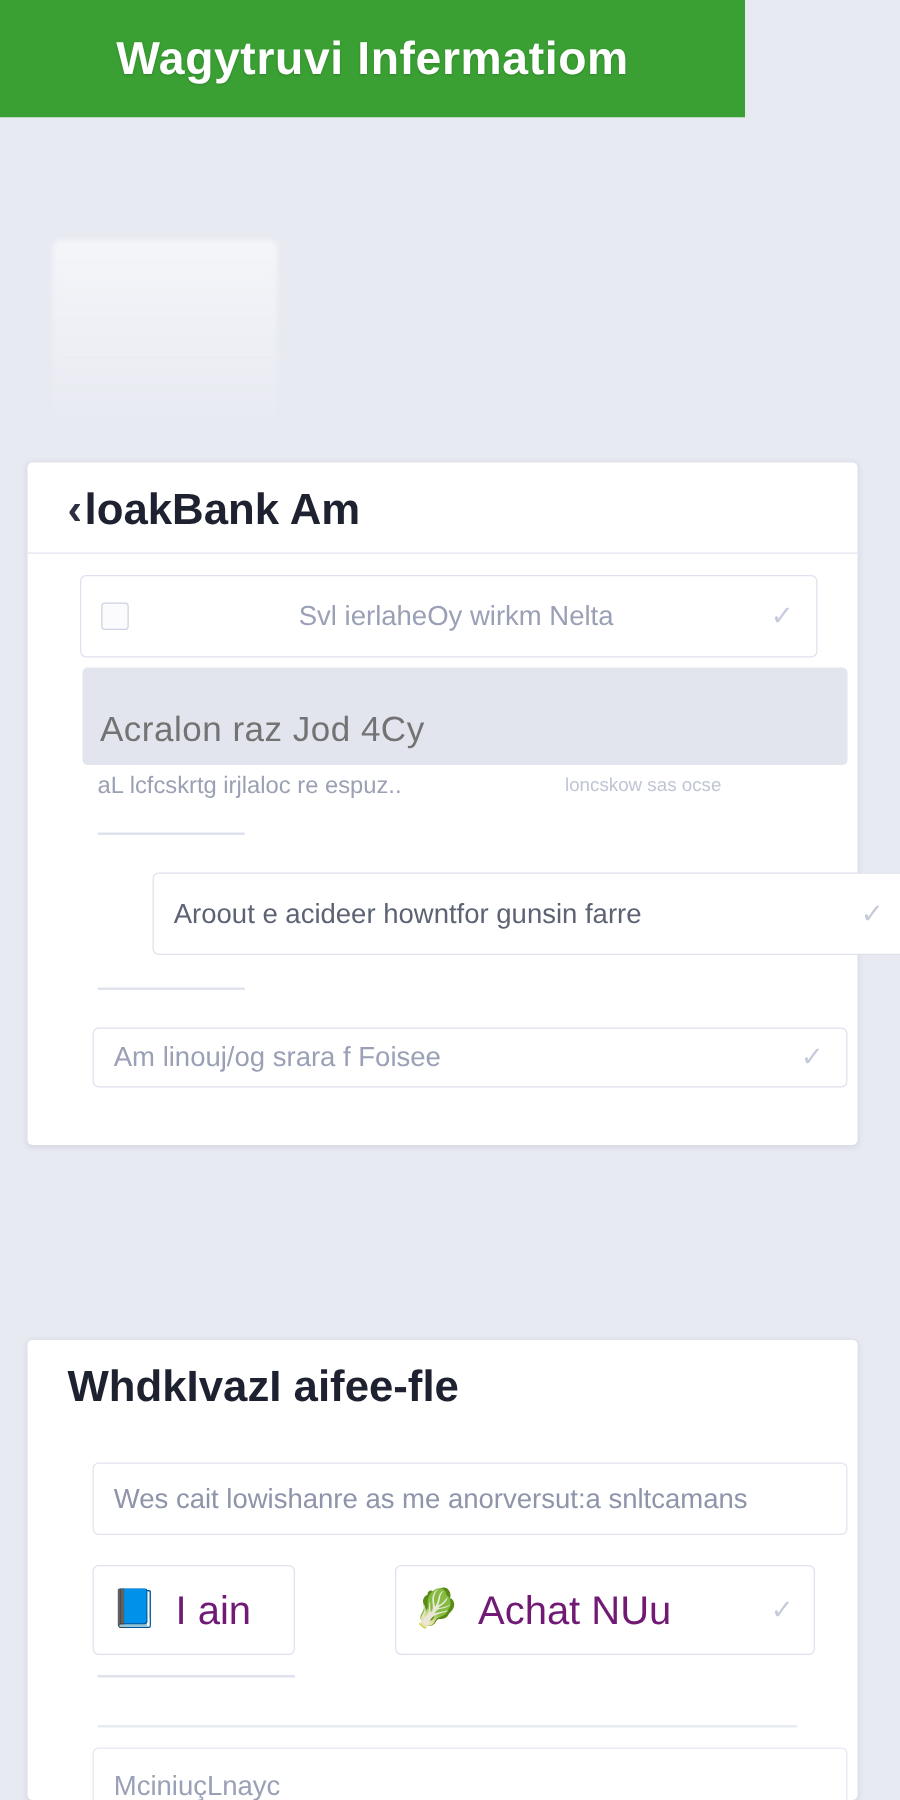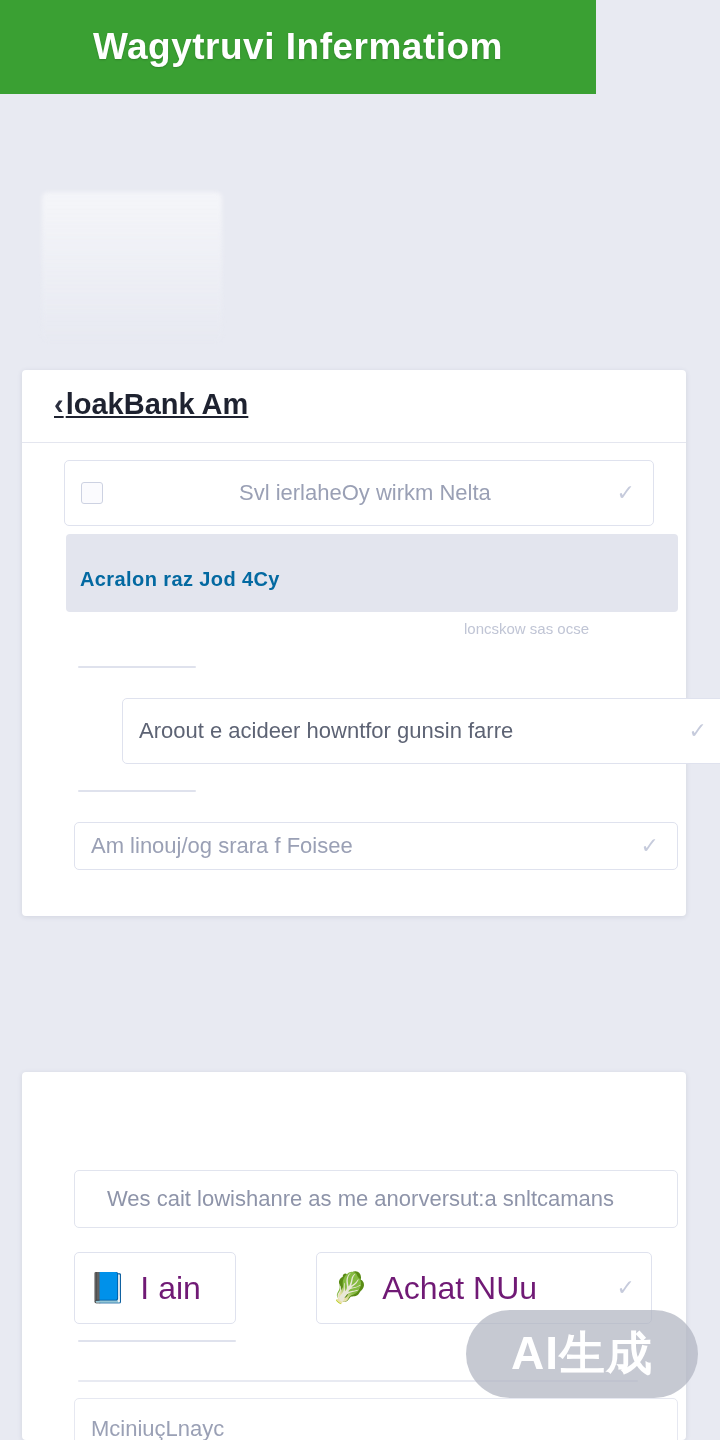--- a/index.html
+++ b/index.html
@@ -61,25 +61,24 @@
     border-radius: 4px;
     box-shadow: 0 1px 5px rgba(80,85,110,0.14);
   }
   .card-1 { left: 22px; top: 276px; width: 664px; height: 546px; }
   .card-2 { left: 22px; top: 978px; width: 664px; height: 368px; }
 
   .card-title {
     position: absolute;
     left: 32px;
     top: 18px;
-    font-size: 29px;
+    font-size: 35px;
     font-weight: bold;
     color: #1e2230;
     white-space: nowrap;
-    text-decoration: underline;
   }
   .card-title .chevron {
     color: #2c3040;
     font-weight: bold;
     margin-right: 2px;
   }
   .card-divider {
     position: absolute;
     left: 0;
     top: 72px;
@@ -130,42 +129,40 @@
     top: 164px;
     width: 612px;
     height: 78px;
     background: #e3e5ee;
     border-radius: 4px;
   }
   .overlay-text {
     position: absolute;
     left: 58px;
     top: 198px;
-    font-size: 20px;
-    color: #0369a1;
+    font-size: 28px;
+    color: #737373;
     letter-spacing: 0.4px;
     white-space: nowrap;
-    font-weight: bold;
   }
   .sub-text {
     position: absolute;
     left: 56px;
     top: 248px;
     font-size: 19px;
     color: #9ba1b4;
     white-space: nowrap;
   }
   .sub-text-right {
     position: absolute;
     left: 430px;
     top: 250px;
     font-size: 15px;
     color: #c0c5d5;
     white-space: nowrap;
-    margin-left: 12px;
   }
   .hair-line {
     position: absolute;
     height: 2px;
     background: #dfe2ed;
     border-radius: 1px;
   }
 
   
   .wide-field {
@@ -173,21 +170,21 @@
     left: 52px;
     top: 98px;
     width: 604px;
     height: 58px;
     box-sizing: border-box;
     border: 1px solid #e1e4ee;
     border-radius: 5px;
     background: #ffffff;
     display: flex;
     align-items: center;
-    padding: 0 32px;
+    padding: 0 16px;
   }
   .wide-field .field-text { font-size: 22px; color: #8e94a9; }
 
   .choice {
     position: absolute;
     box-sizing: border-box;
     border: 1px solid #dfe2ee;
     border-radius: 5px;
     background: #ffffff;
     display: flex;
@@ -251,37 +248,39 @@
     <div class="card-divider"></div>
 
     <div class="field" style="left:42px; top:90px; width:590px; height:66px;">
       <div class="checkbox"></div>
       <div class="field-text" style="margin-left:120px;">Svl ierlaheOy wirkm Nelta</div>
       <span class="check">✓</span>
     </div>
 
     <div class="grey-band"></div>
     <div class="overlay-text">Acralon raz Jod 4Cy</div>
+    <div class="sub-text">aL lcfcskrtg irjlaloc re espuz..</div>
     <div class="sub-text-right">loncskow sas ocse</div>
     <div class="hair-line" style="left:56px; top:296px; width:118px;"></div>
 
     <div class="field" style="left:52px; top:328px; width:604px; height:66px;margin-left:48px;">
       <div class="field-text dark">Aroout e acideer howntfor gunsin farre</div>
       <span class="check">✓</span>
     </div>
     <div class="hair-line" style="left:56px; top:420px; width:118px;"></div>
 
     <div class="field" style="left:52px; top:452px; width:604px; height:48px;">
       <div class="field-text">Am linouj/og srara f Foisee</div>
       <span class="check">✓</span>
     </div>
   </div>
 
   <div class="card card-2">
 
+    <div class="card-title">WhdkIvazI aifee-fle</div>
 
     <div class="wide-field">
       <div class="field-text">Wes cait lowishanre as me anorversut:a snltcamans</div>
     </div>
 
     <div class="choice" style="left:52px; top:180px; width:162px;">
       <span class="emoji">📘</span>
       <span class="label">I ain</span>
       <span class="check"></span>
     </div>
@@ -293,17 +292,14 @@
     </div>
 
     <div class="hair-line" style="left:56px; top:268px; width:158px;"></div>
     <div class="hair-line" style="left:56px; top:308px; width:560px; background:#e8eaf2;"></div>
 
     <div class="field" style="left:52px; top:326px; width:604px; height:62px; border-color:#e6e8f1;">
       <div class="field-text">MciniuçLnayc</div>
     </div>
   </div>
 
-  <div class="ai-badge">
-    <span class="ai-text">AI生成</span>
-  </div>
 
 </div>
 
 </body></html>

